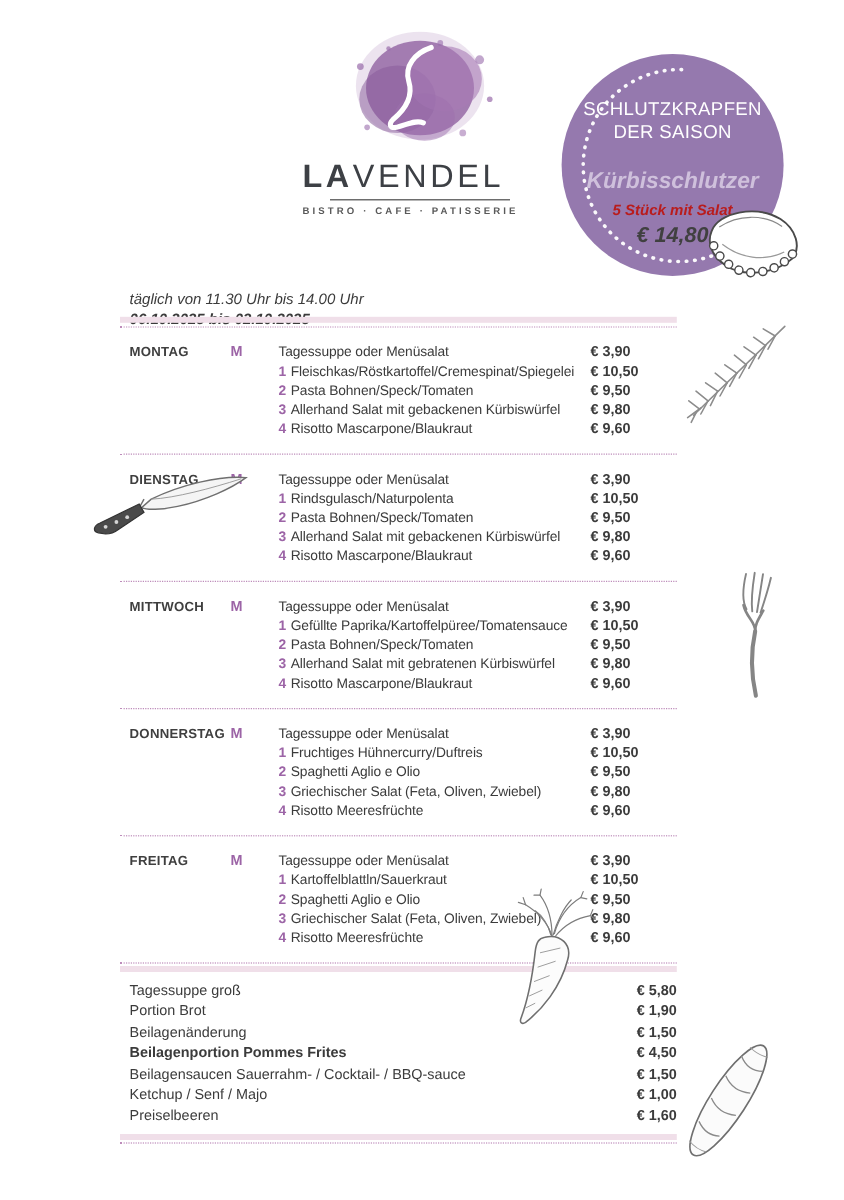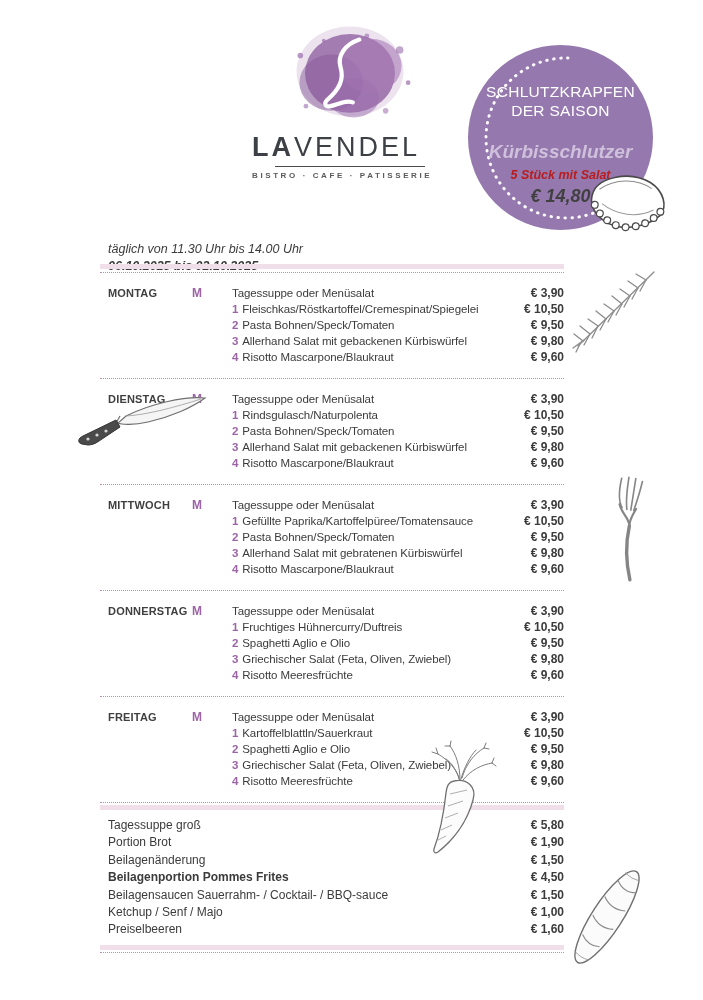--- a/index.html
+++ b/index.html
@@ -34,21 +34,21 @@
   .menu{position:absolute;left:100px;top:264px;width:464px;}
   .band{height:5px;background:#f0dfe9;}
   .dotted{border-top:1px dotted #bd8cba;margin-top:3px;}
   .day-block{padding:12px 0 10px 0;}
   .menu-row{display:grid;grid-template-columns:84px 40px 1fr 72px;align-items:baseline;height:16px;line-height:16px;padding-left:8px;}
   .col-day{font-size:11px;font-weight:700;letter-spacing:.2px;color:#3f3f3f;white-space:nowrap;}
   .col-m{font-size:12px;font-weight:700;color:#9c64a6;}
   .col-item{font-size:11.5px;white-space:nowrap;letter-spacing:-0.1px;}
   .col-item .num{color:#9c64a6;font-weight:700;margin-right:4px;}
   .col-item .num:empty{margin:0;}
-  .col-price{font-size:12px;font-weight:700;text-align:right;white-space:nowrap;}
+  .col-price{font-size:12px;font-weight:700;white-space:nowrap;}
 
   
   .extras{padding:7px 0 6px 0;}
   .extras-row{display:grid;grid-template-columns:1fr 72px;align-items:baseline;height:17.4px;line-height:17.4px;padding-left:8px;}
   .ex-text{font-size:12px;white-space:nowrap;}
   .ex-text.bold{font-weight:700;}
   .ex-price{font-size:12px;font-weight:700;text-align:right;white-space:nowrap;}
 
   
   .illus{position:absolute;pointer-events:none;}

